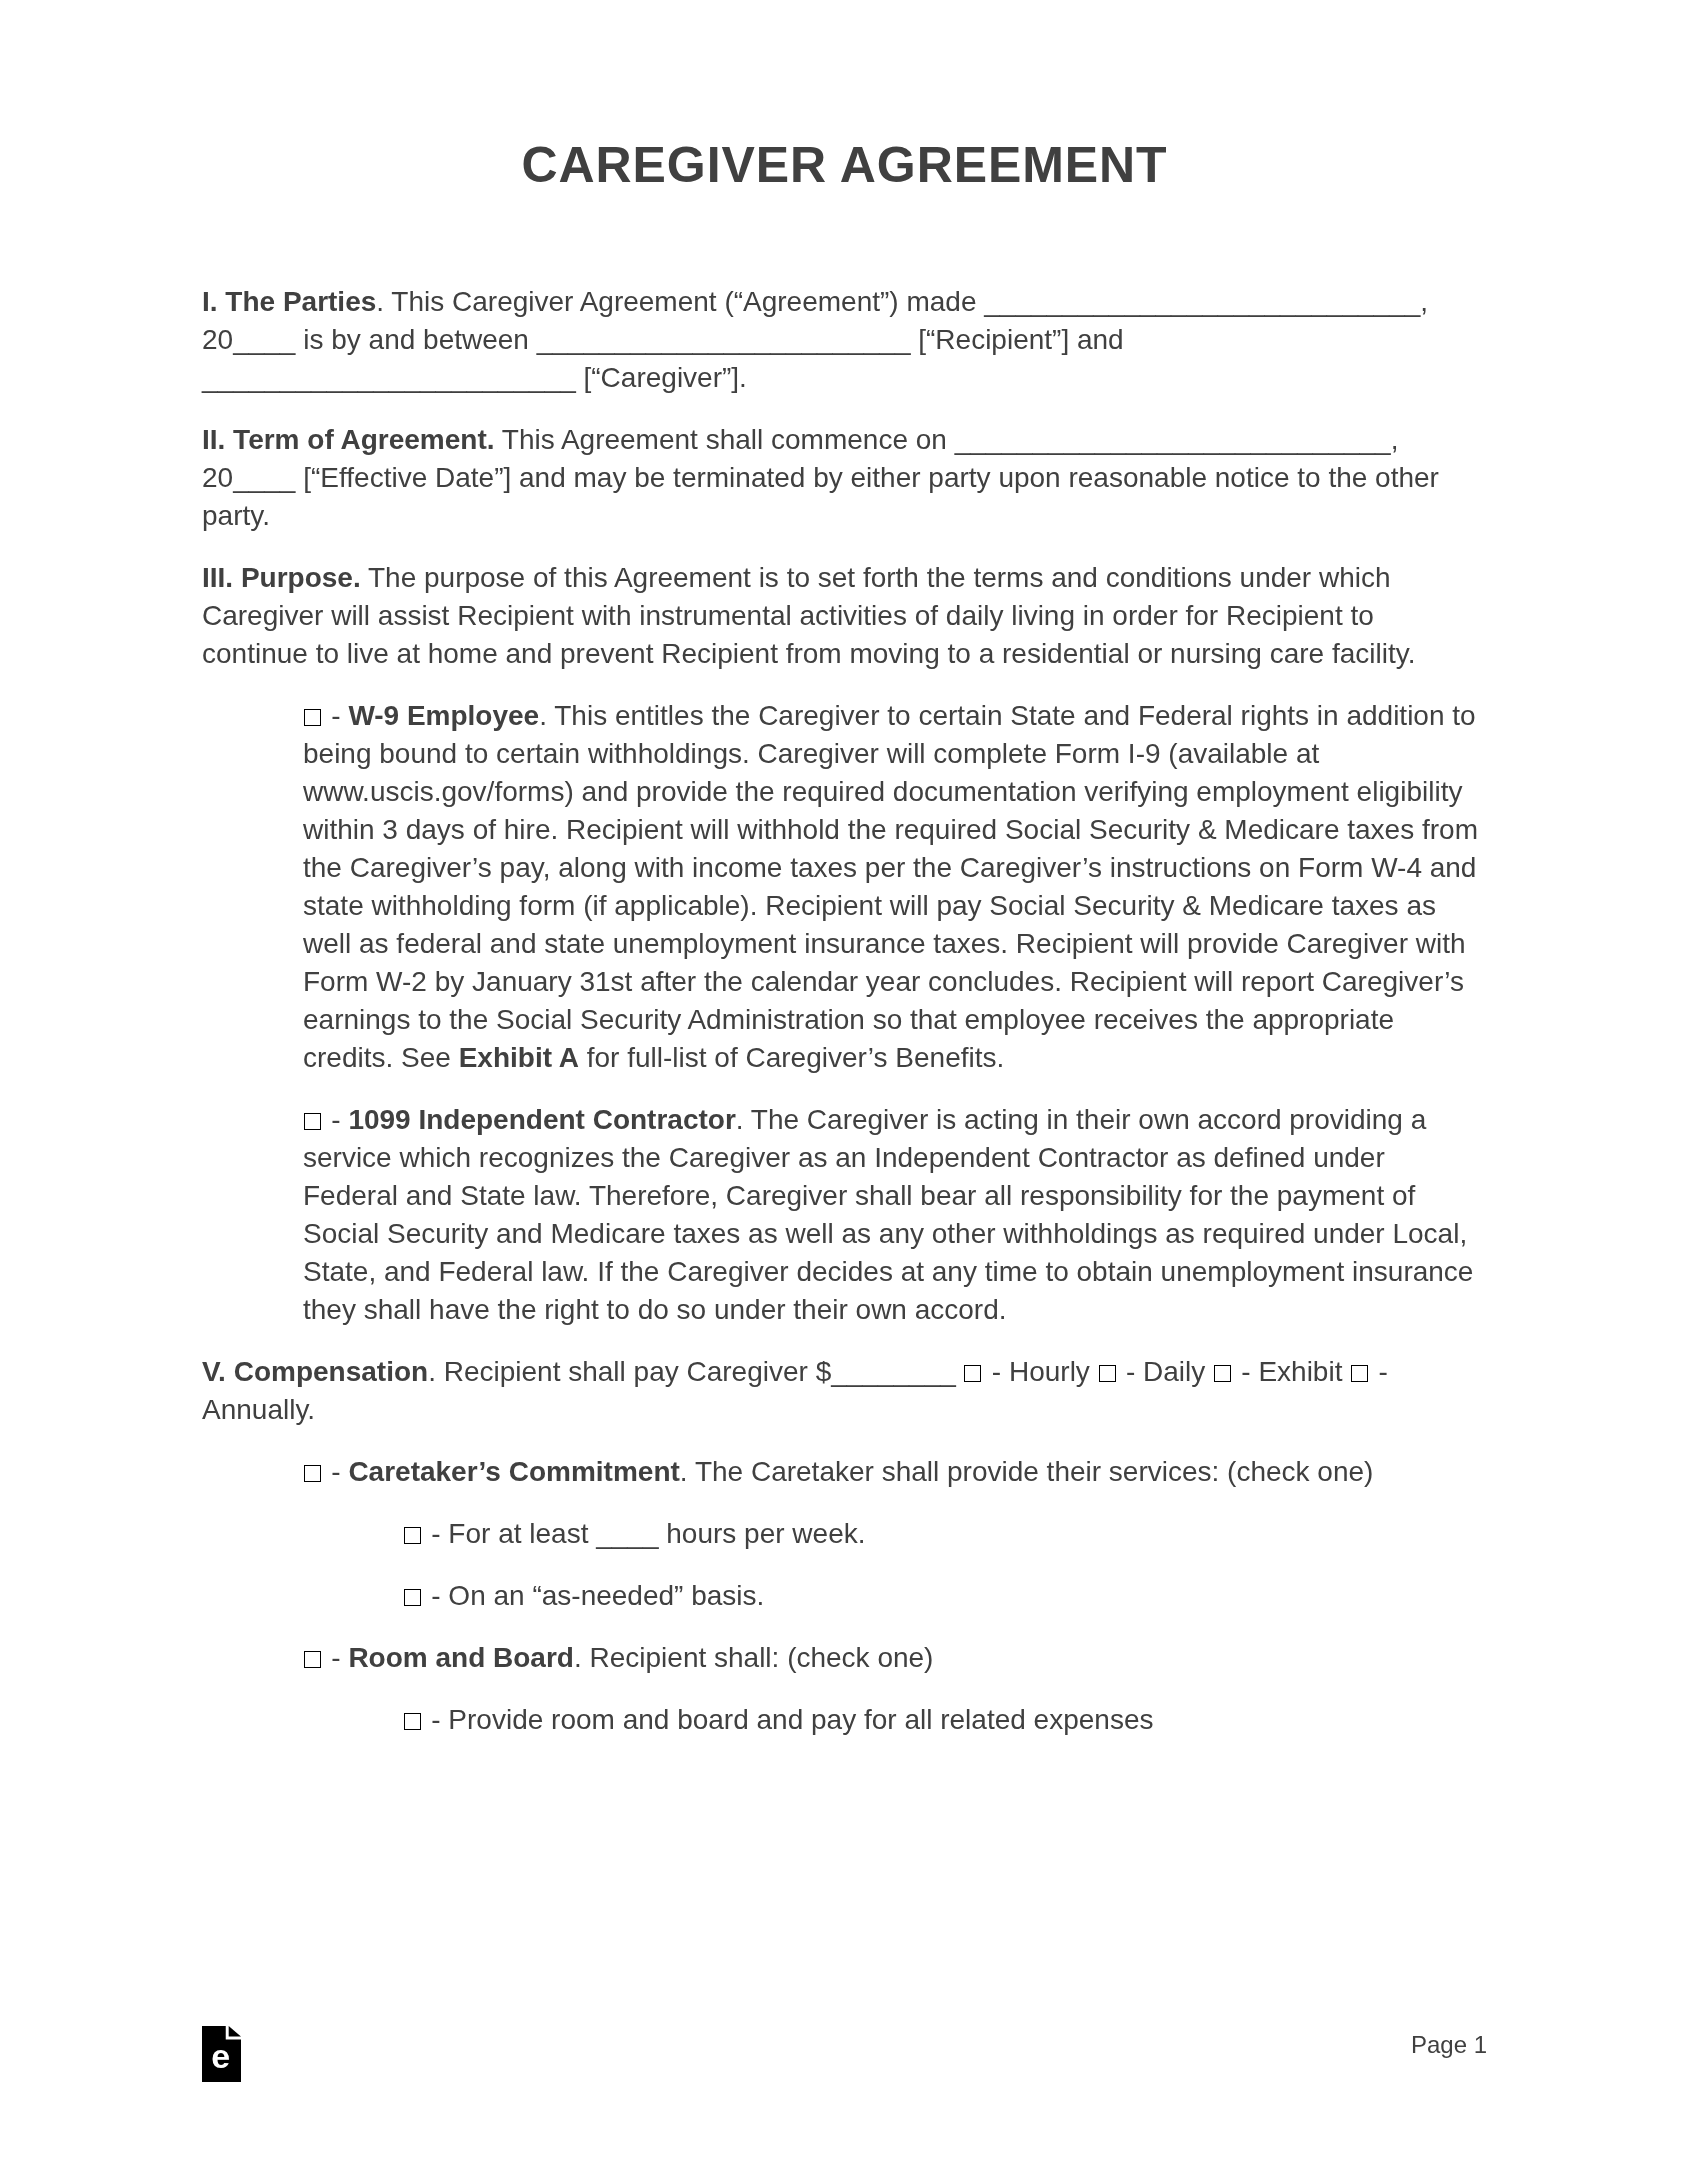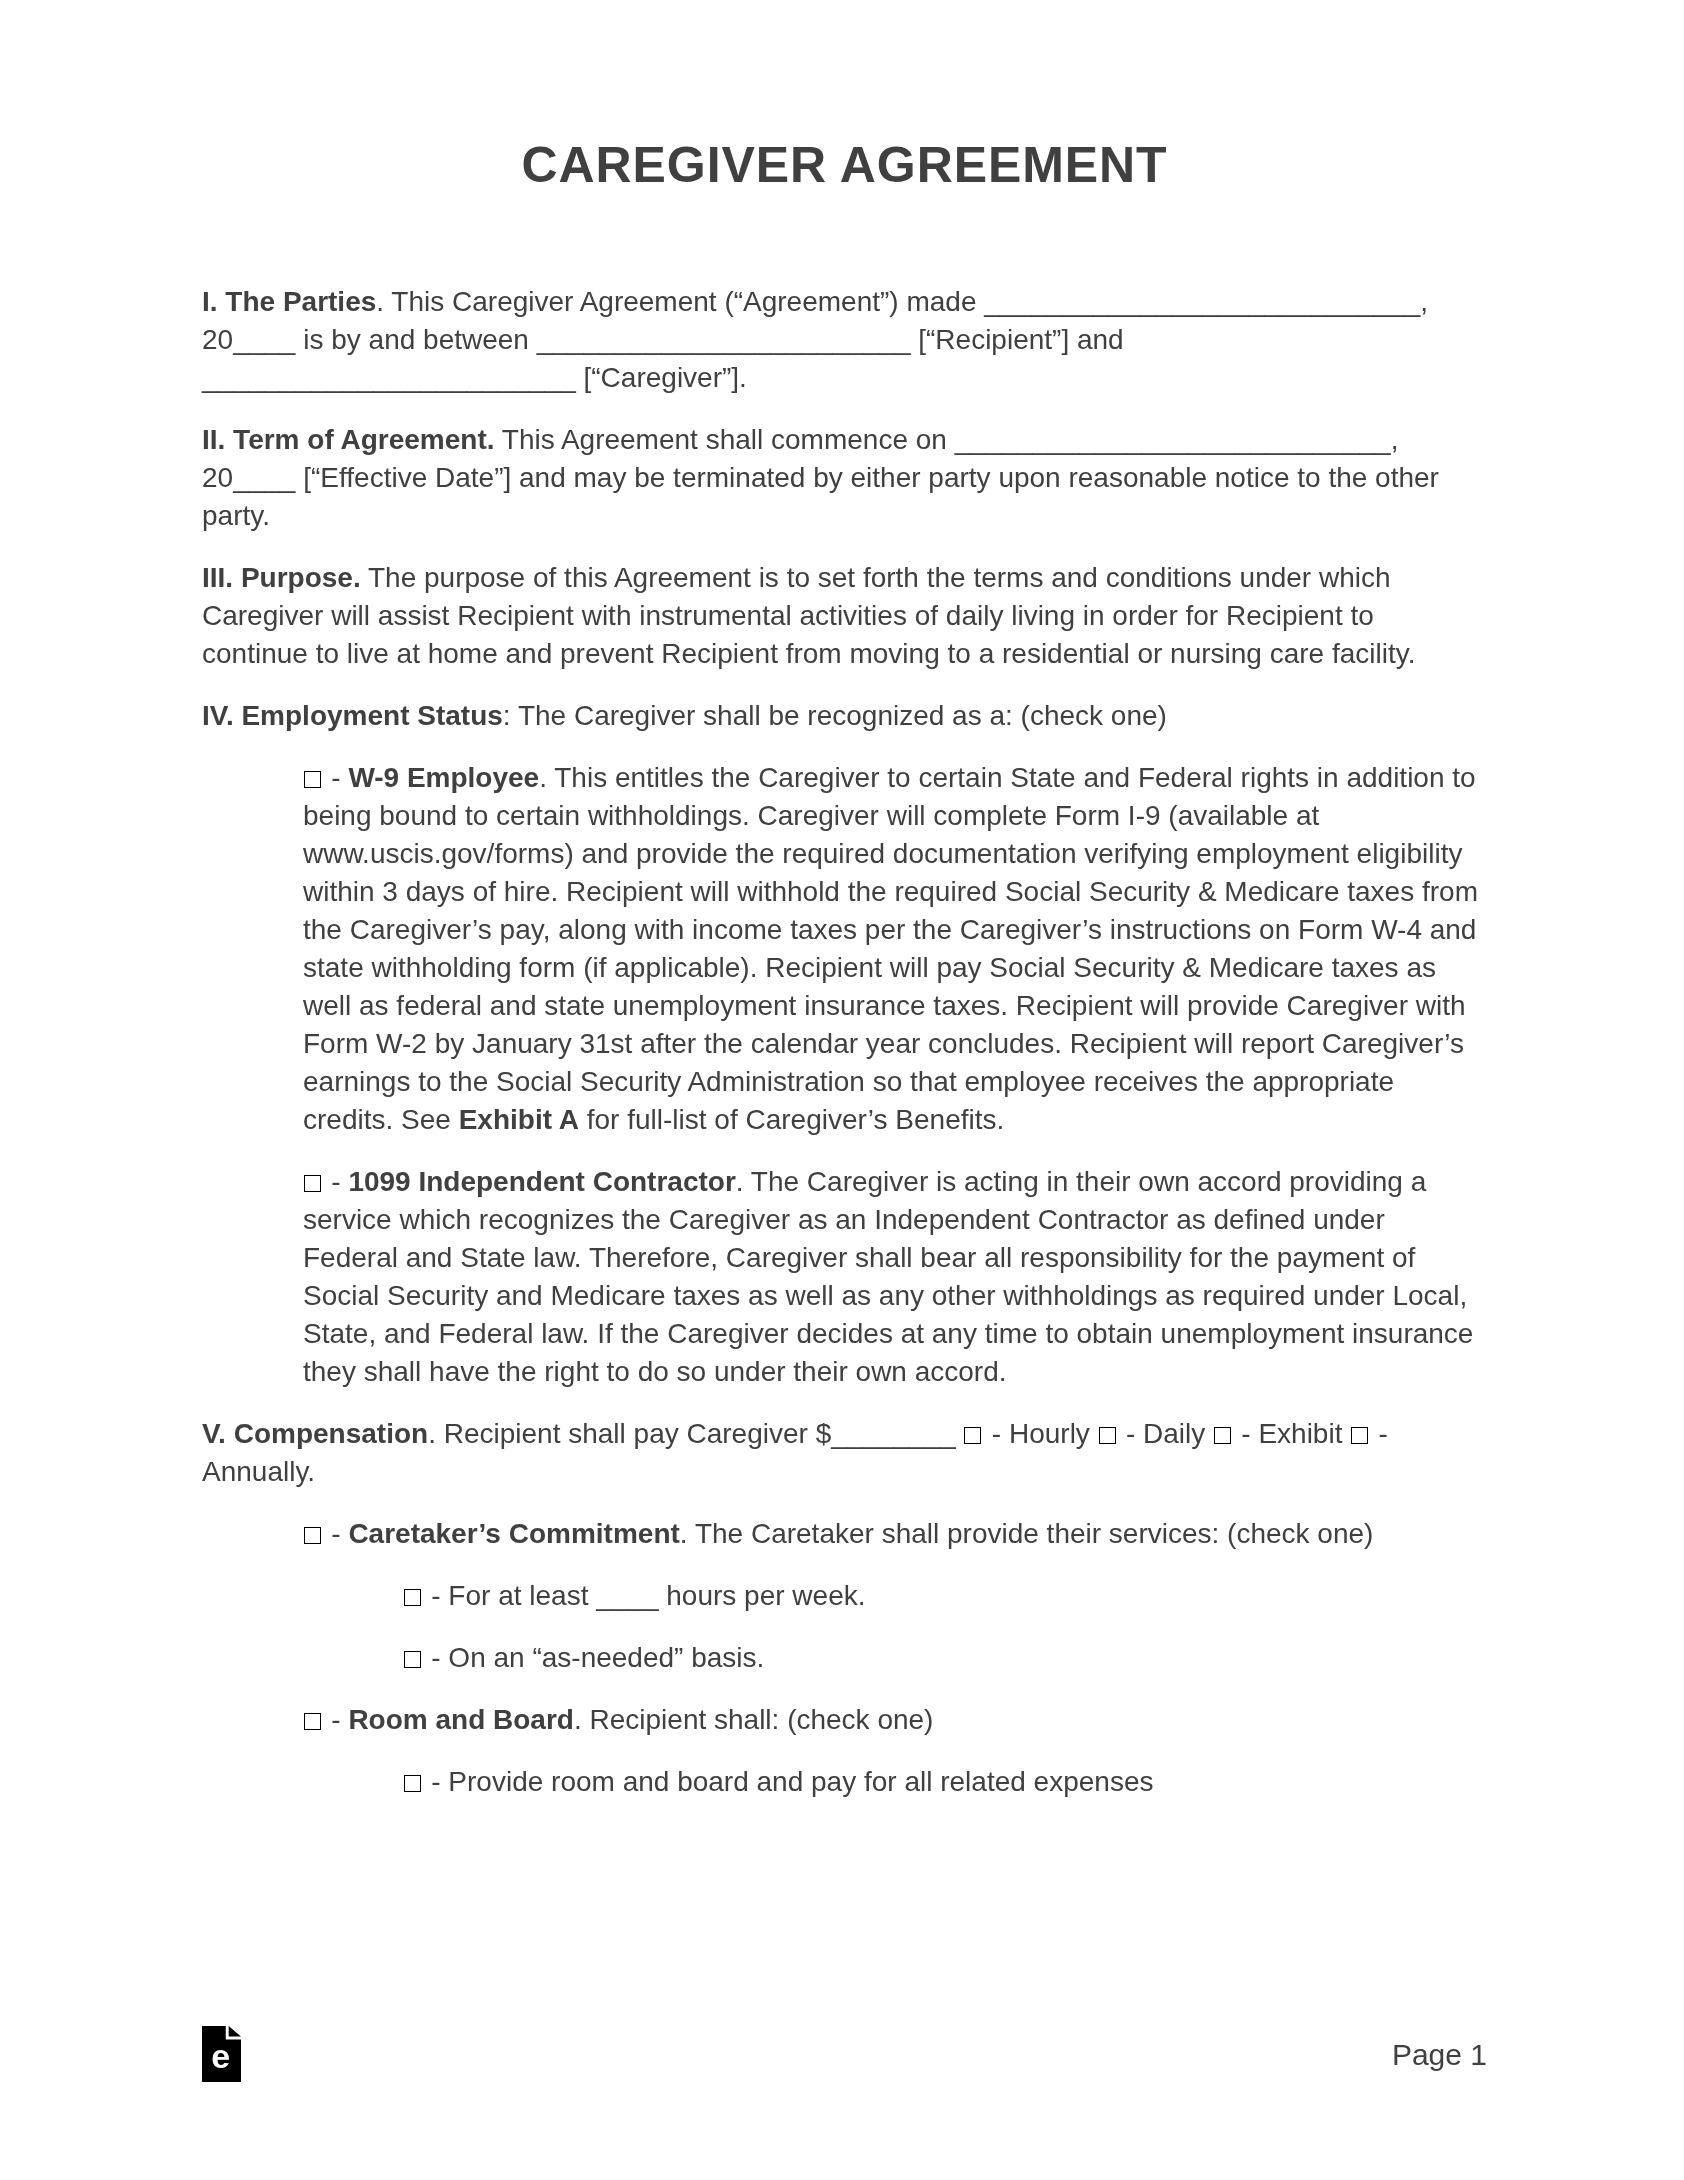--- a/index.html
+++ b/index.html
@@ -49,40 +49,39 @@
   .footer {
     position: absolute;
     left: 202px;
     right: 198px;
     top: 2026px;
     display: flex;
     justify-content: space-between;
     align-items: flex-start;
   }
   .page-num {
-    font-size: 30px;
+    font-size: 24px;
     line-height: 31px;
-    margin-top: 13px;
+    margin-top: 3px;
   }
   .logo { display: block; }
 </style>
 </head>
 <body>
 
 <div class="page">
 
   <h1 class="doc-title">CAREGIVER AGREEMENT</h1>
 
   <p class="para"><span class="b">I. The Parties</span><span>. This Caregiver Agreement (“Agreement”) made </span><span class="blank">____________________________</span><span>, 20</span><span class="blank">____</span><span> is by and between </span><span class="blank">________________________</span><span> [“Recipient”] and </span><span class="blank">________________________</span><span> [“Caregiver”].</span></p>
 
   <p class="para"><span class="b">II. Term of Agreement.</span><span> This Agreement shall commence on </span><span class="blank">____________________________</span><span>, 20</span><span class="blank">____</span><span> [“Effective Date”] and may be terminated by either party upon reasonable notice to the other party.</span></p>
 
   <p class="para"><span class="b">III. Purpose.</span><span> The purpose of this Agreement is to set forth the terms and conditions under which Caregiver will assist Recipient with instrumental activities of daily living in order for Recipient to continue to live at home and prevent Recipient from moving to a residential or nursing care facility.</span></p>
 
-  <p class="para"><span class="b">IV. Employment Status</span><span>: The Caregiver shall be recognized as a: (check one)</span></p>
 
   <p class="para ind1"><span class="cb"></span><span> - </span><span class="b">W-9 Employee</span><span>. This entitles the Caregiver to certain State and Federal rights in addition to being bound to certain withholdings. Caregiver will complete Form I-9 (available at www.uscis.gov/forms) and provide the required documentation verifying employment eligibility within 3 days of hire. Recipient will withhold the required Social Security &amp; Medicare taxes from the Caregiver’s pay, along with income taxes per the Caregiver’s instructions on Form W-4 and state withholding form (if applicable). Recipient will pay Social Security &amp; Medicare taxes as well as federal and state unemployment insurance taxes. Recipient will provide Caregiver with Form W-2 by January 31st after the calendar year concludes. Recipient will report Caregiver’s earnings to the Social Security Administration so that employee receives the appropriate credits. See </span><span class="b">Exhibit A</span><span> for full-list of Caregiver’s Benefits.</span></p>
 
   <p class="para ind1"><span class="cb"></span><span> - </span><span class="b">1099 Independent Contractor</span><span>. The Caregiver is acting in their own accord providing a service which recognizes the Caregiver as an Independent Contractor as defined under Federal and State law. Therefore, Caregiver shall bear all responsibility for the payment of Social Security and Medicare taxes as well as any other withholdings as required under Local, State, and Federal law. If the Caregiver decides at any time to obtain unemployment insurance they shall have the right to do so under their own accord.</span></p>
 
   <p class="para"><span class="b">V. Compensation</span><span>. Recipient shall pay Caregiver $</span><span class="blank">________</span><span> </span><span class="cb"></span><span> - Hourly </span><span class="cb"></span><span> - Daily </span><span class="cb"></span><span> - Exhibit </span><span class="cb"></span><span> - Annually.</span></p>
 
   <p class="para ind1"><span class="cb"></span><span> - </span><span class="b">Caretaker’s Commitment</span><span>. The Caretaker shall provide their services: (check one)</span></p>
 
   <p class="para ind2"><span class="cb"></span><span> - For at least </span><span class="blank">____</span><span> hours per week.</span></p>

